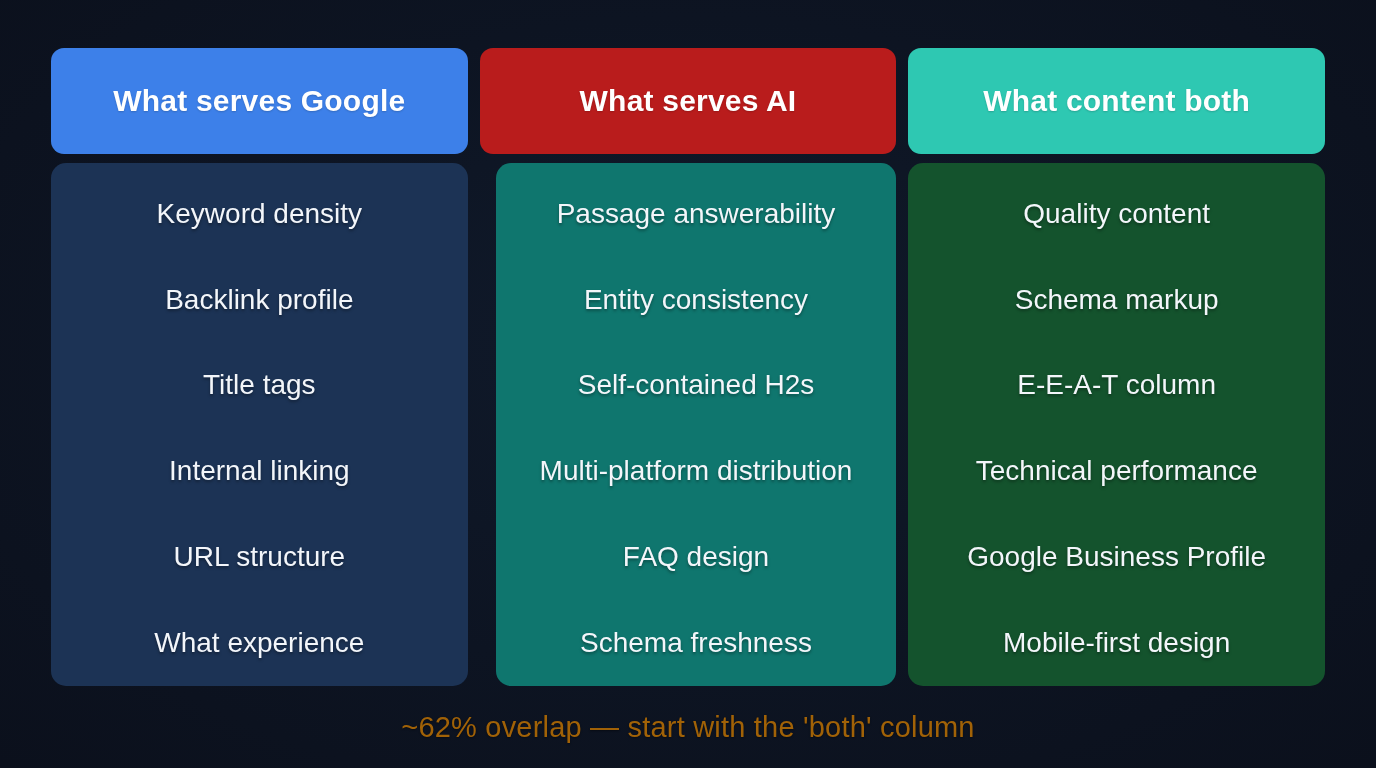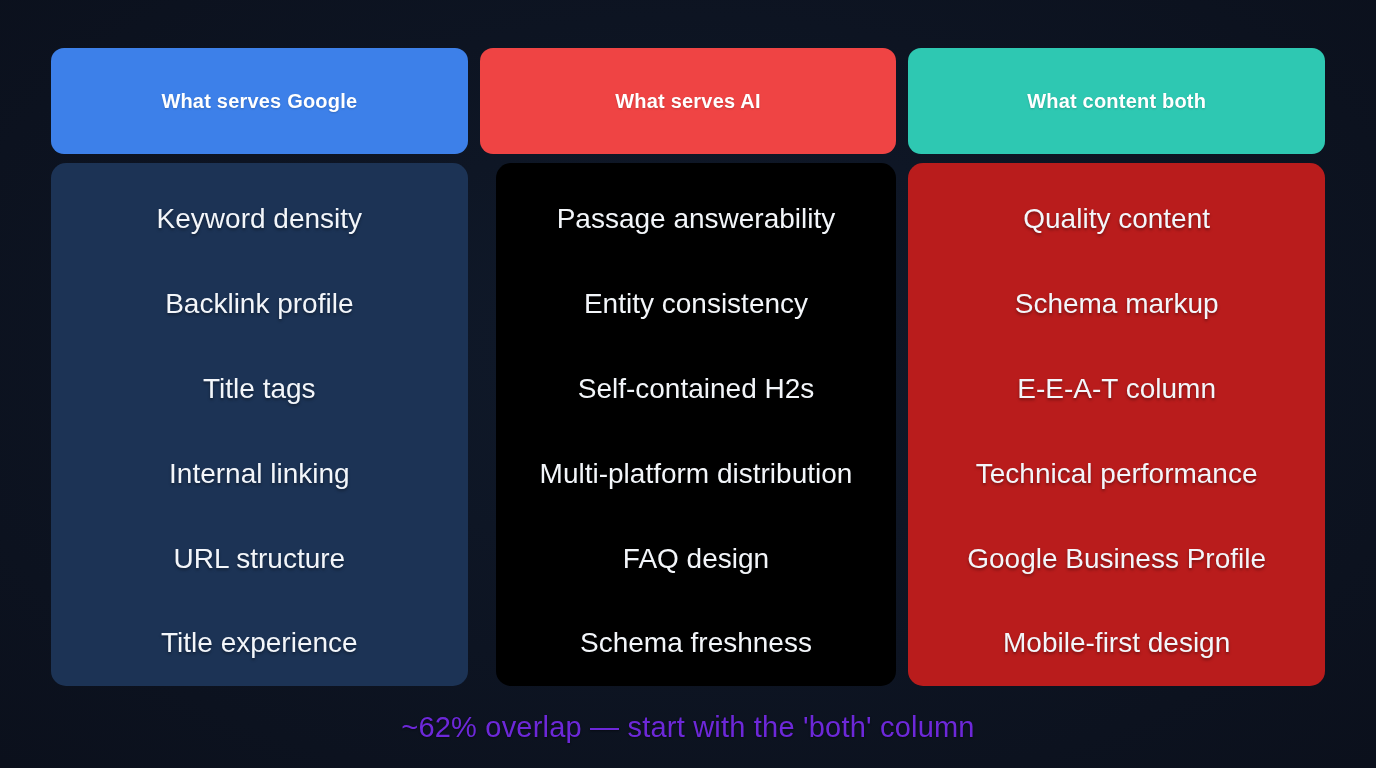--- a/index.html
+++ b/index.html
@@ -33,47 +33,47 @@
     row-gap: 9px;
     min-width: 0;
   }
   .col-header {
     height: 106px;
     border-radius: 13px;
     display: flex;
     align-items: center;
     justify-content: center;
     color: #ffffff;
-    font-size: 20px;
+    font-size: 30px;
     font-weight: 600;
     letter-spacing: 0.2px;
     text-shadow: 0 1px 2px rgba(0,0,0,0.18);
   }
   .col-body {
     height: 523px;
     border-radius: 15px;
     display: flex;
     flex-direction: column;
     justify-content: space-around;
-    padding: 14px 10px 0 10px;
+    padding: 8px 10px 0 10px;
     box-sizing: border-box;
   }
   .item {
     text-align: center;
     color: #f3f6fa;
     font-size: 28px;
     font-weight: 500;
     line-height: 1.15;
     text-shadow: 0 2px 3px rgba(0,0,0,0.35);
     white-space: nowrap;
   }
   .footer-note {
     margin: 25px 0 0 0;
     text-align: center;
-    color: #6d28d9;
+    color: #a16207;
     font-size: 29px;
     font-weight: 500;
     letter-spacing: 0.2px;
     text-shadow: 0 1px 2px rgba(0,0,0,0.4);
   }
 </style>
 </head>
 <body>
 
 <div class="stage">
@@ -82,43 +82,43 @@
     <section class="col">
       <header class="col-header" style="background-color: rgb(61, 128, 233);">
         <span>What serves Google</span>
       </header>
       <div class="col-body" style="background-color: rgb(28, 51, 85);">
         <div class="item">Keyword density</div>
         <div class="item">Backlink profile</div>
         <div class="item">Title tags</div>
         <div class="item">Internal linking</div>
         <div class="item">URL structure</div>
-        <div class="item">Title experience</div>
+        <div class="item">What experience</div>
       </div>
     </section>
 
     <section class="col">
-      <header class="col-header" style="background-color: #ef4444;">
+      <header class="col-header" style="background-color: #b91c1c;">
         <span>What serves AI</span>
       </header>
-      <div class="col-body" style="background-color: #000000; margin-left: 16px;">
+      <div class="col-body" style="background-color: #0f766e; margin-left: 16px;">
         <div class="item">Passage answerability</div>
         <div class="item">Entity consistency</div>
         <div class="item">Self-contained H2s</div>
         <div class="item">Multi-platform distribution</div>
         <div class="item">FAQ design</div>
         <div class="item">Schema freshness</div>
       </div>
     </section>
 
     <section class="col">
       <header class="col-header" style="background-color: rgb(46, 200, 178);">
         <span>What content both</span>
       </header>
-      <div class="col-body" style="background-color: #b91c1c;">
+      <div class="col-body" style="background-color: #14532d;">
         <div class="item">Quality content</div>
         <div class="item">Schema markup</div>
         <div class="item">E-E-A-T column</div>
         <div class="item">Technical performance</div>
         <div class="item">Google Business Profile</div>
         <div class="item">Mobile-first design</div>
       </div>
     </section>
 
   </div>

